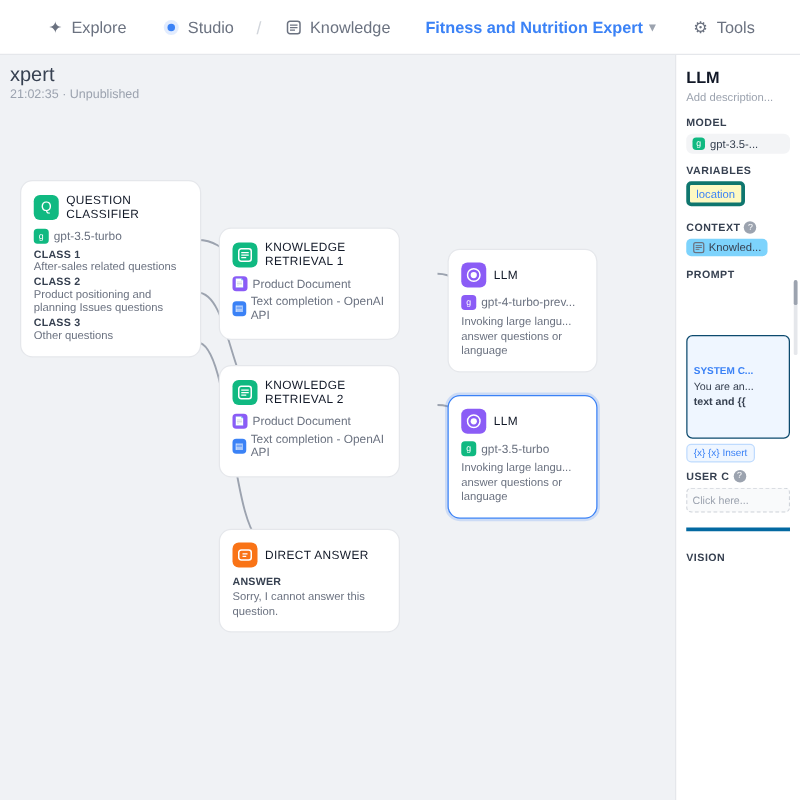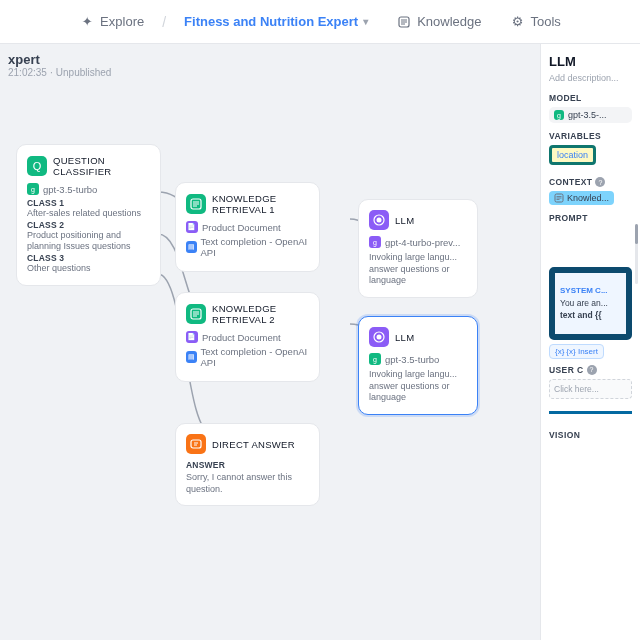--- a/index.html
+++ b/index.html
@@ -51,22 +51,22 @@
     .nav-chevron { font-size: 10px; color: #9ca3af; }
 
     
     .left-info {
       position: absolute;
       top: 52px;
       left: 8px;
       z-index: 5;
     }
     .left-info .agent-name {
-      font-size: 13px;
-      font-weight: 700;
+      font-size: 16px;
+      font-weight: 400;
       color: #374151;
     }
     .left-info .agent-meta {
       font-size: 10px;
       color: #9ca3af;
     }
 
     
     .canvas {
       position: absolute;
@@ -229,23 +229,23 @@
       border-radius: 4px;
       padding: 2px 5px;
       font-size: 9px;
       color: #374151;
       display: inline-flex;
       align-items: flex-start;
       gap: 3px;
     }
     .rp-prompt-box {
       background: #eff6ff;
-      border: 6px solid #0c4a6e;
+      border: 1px solid #0c4a6e;
       border-radius: 5px;
-      padding: 12px 5px;
+      padding: 22px 5px;
       font-size: 8.5px;
       color: #374151;
       line-height: 1.4;
       margin-bottom: 4px;
       margin-top: 44px;
     }
     .rp-prompt-label {
       font-size: 8px;
       font-weight: 700;
       color: #3b82f6;
@@ -310,36 +310,45 @@
     }
   </style>
 </head>
 <body>
 
 <nav class="top-nav">
   <div class="nav-item">
     <span class="nav-icon">✦</span>
     <span>Explore</span>
   </div>
+  <div class="nav-item studio">
+    <span class="nav-icon">
+      <svg width="14" height="14" viewBox="0 0 14 14" fill="none">
+        <circle cx="7" cy="7" r="6" fill="#3b82f6" opacity="0.15"></circle>
+        <circle cx="7" cy="7" r="3" fill="#3b82f6"></circle>
+      </svg>
+    </span>
+    <span>Studio</span>
+  </div>
   <span class="nav-divider">/</span>
-  <div class="nav-item flow-name">
-    <span>Fitness and Nutrition Expert</span>
-    <span class="nav-chevron">▾</span>
-  </div>
   <div class="nav-item">
     <span class="nav-icon">
       <svg width="14" height="14" viewBox="0 0 14 14" fill="none">
         <rect x="2" y="2" width="10" height="10" rx="2" stroke="#6b7280" stroke-width="1.2" fill="none"></rect>
         <line x1="4" y1="5" x2="10" y2="5" stroke="#6b7280" stroke-width="1"></line>
         <line x1="4" y1="7" x2="10" y2="7" stroke="#6b7280" stroke-width="1"></line>
         <line x1="4" y1="9" x2="8" y2="9" stroke="#6b7280" stroke-width="1"></line>
       </svg>
     </span>
     <span>Knowledge</span>
   </div>
+  <div class="nav-item flow-name">
+    <span>Fitness and Nutrition Expert</span>
+    <span class="nav-chevron">▾</span>
+  </div>
   <div class="nav-item">
     <span class="nav-icon">⚙</span>
     <span>Tools</span>
   </div>
 </nav>
 
 <div class="left-info">
   <div class="agent-name">xpert</div>
   <div class="agent-meta">21:02:35 · Unpublished</div>
 </div>

